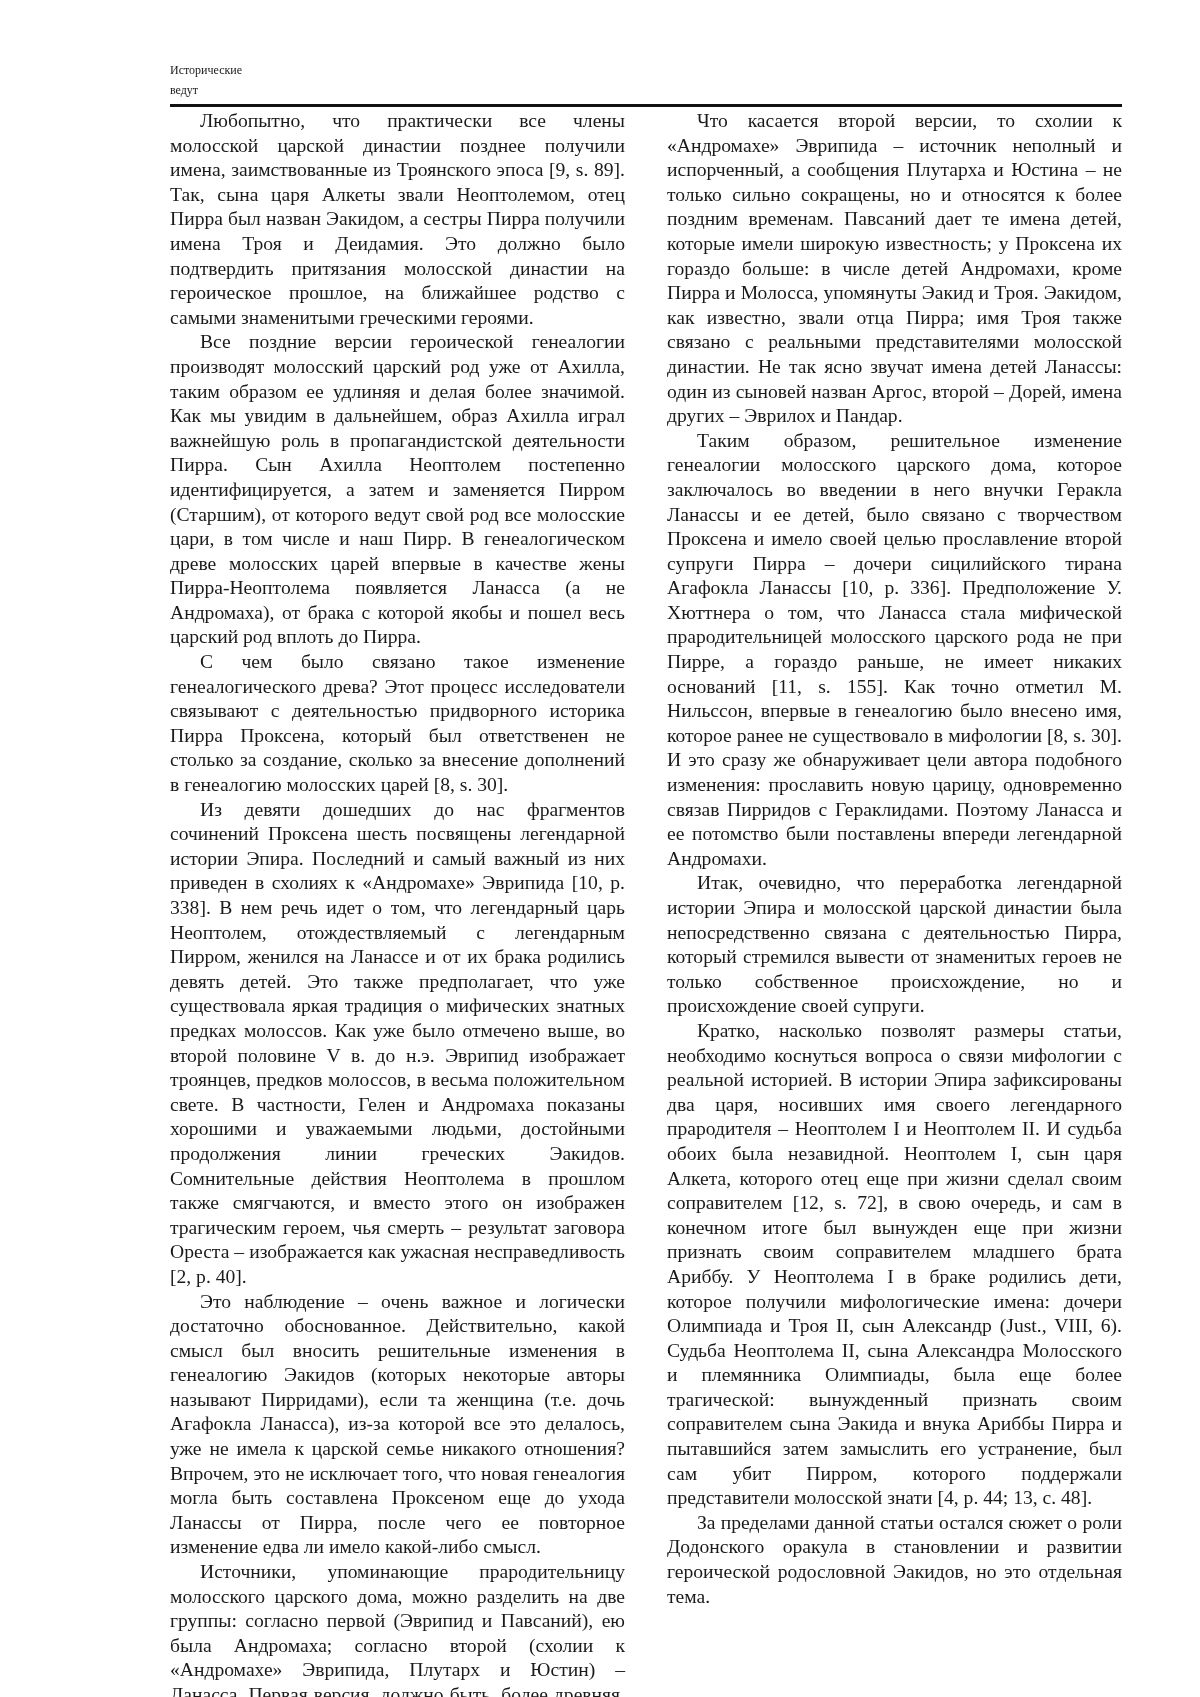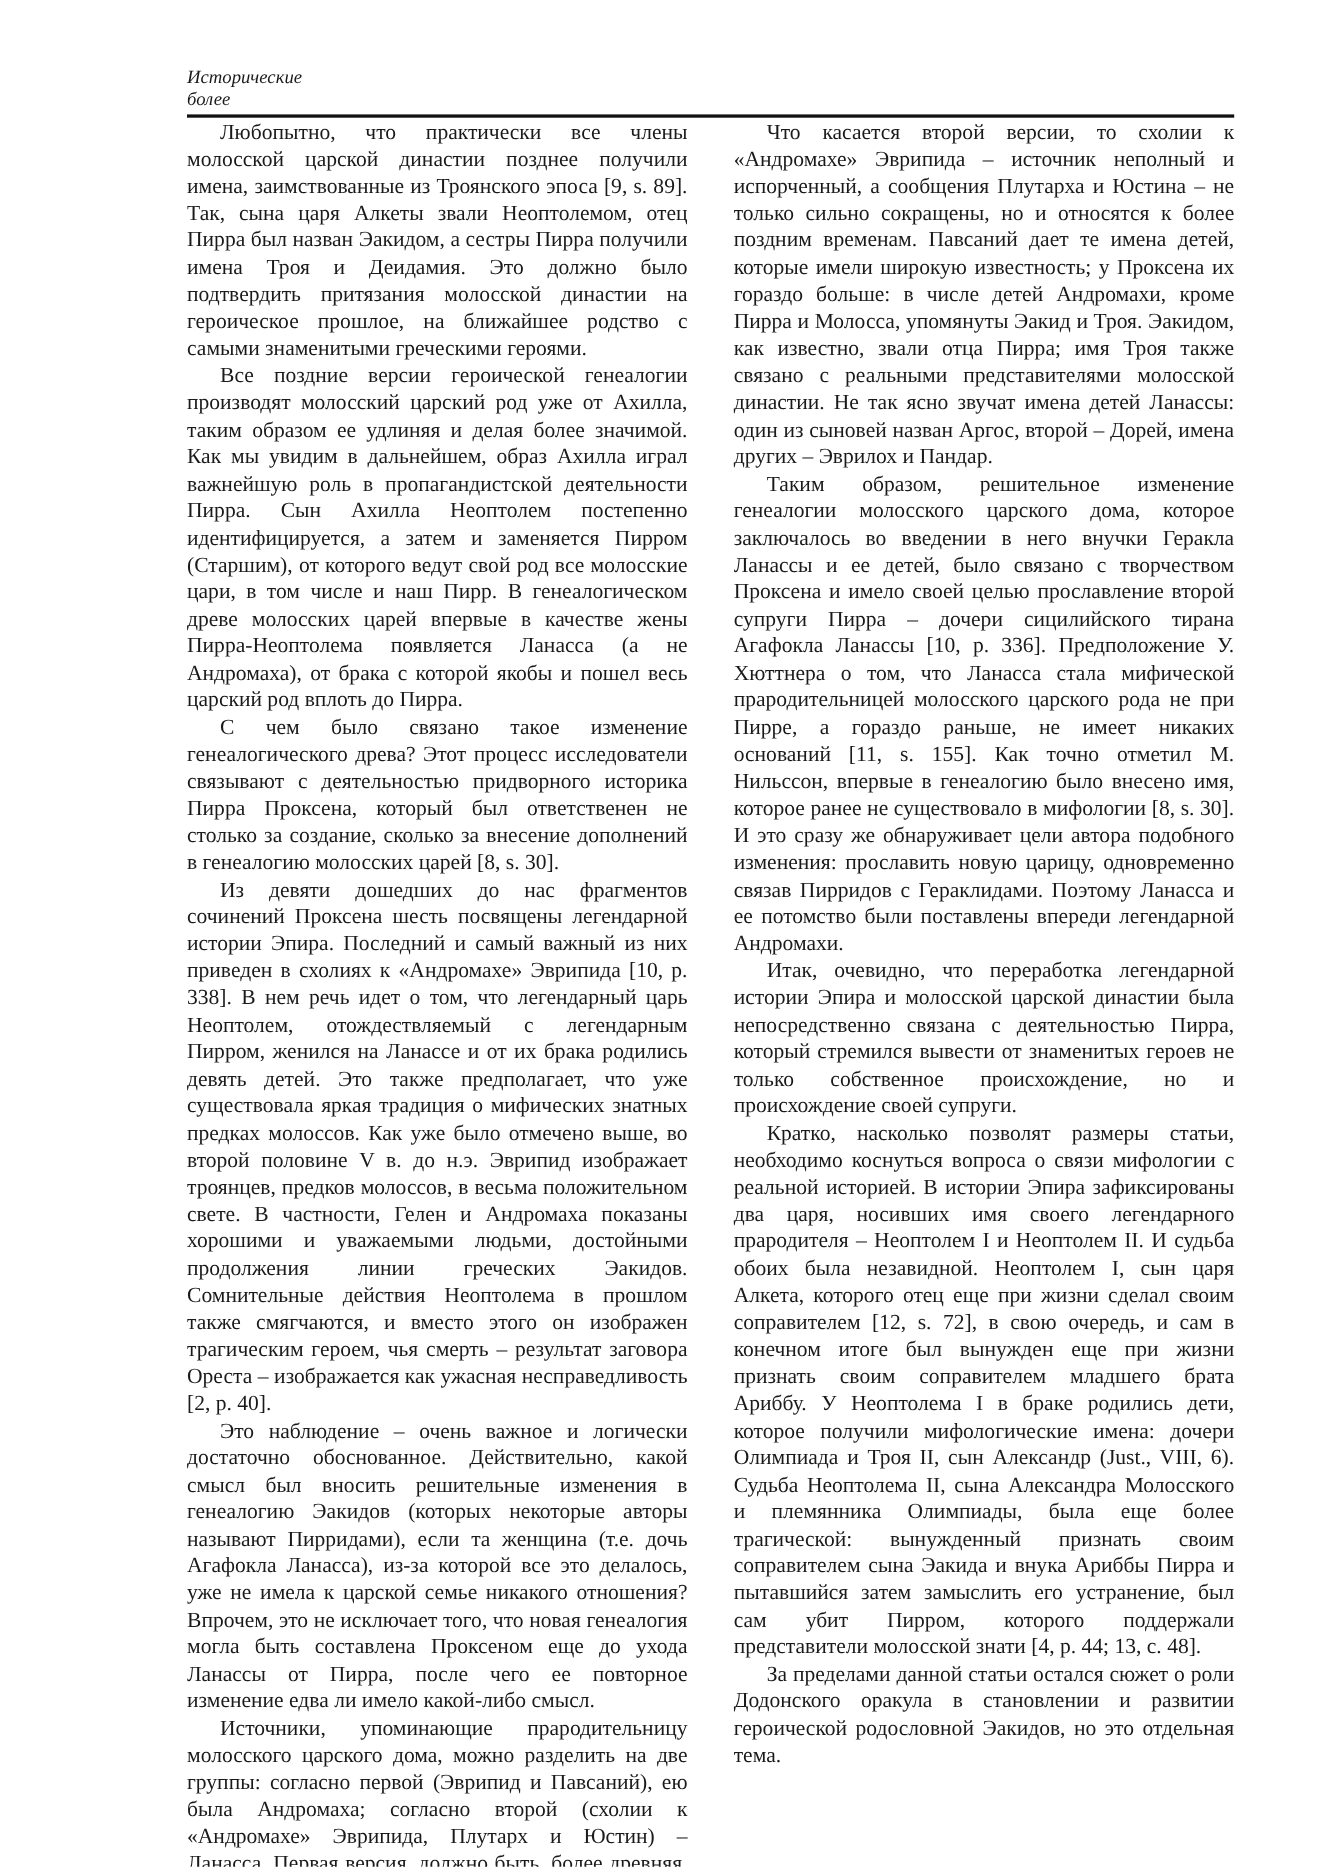--- a/index.html
+++ b/index.html
@@ -1,20 +1,20 @@
 <!DOCTYPE html>
 <html><head>
 <meta charset="utf-8">
 <style>
   html, body { margin: 0; padding: 0; background: #ffffff; }
   body { width: 1200px; height: 1697px; position: relative; overflow: hidden;
          font-family: "Liberation Serif", "DejaVu Serif", serif; color: #1a1a1a; }
   .page { position: absolute; left: 170px; top: 58px; width: 952px; }
   .header { position: relative; height: 46px; border-bottom: 3px solid #111; }
-  .header .left { position: absolute; left: 0; top: 2px; font-style: italic; font-size: 17px; line-height: 20px; }
+  .header .left { position: absolute; left: 0; top: 2px; font-size: 12px; line-height: 20px; }
   .header .right { position: absolute; right: 0; top: 2px; text-align: right; font-size: 17px; line-height: 20px; }
   .header .left div, .header .right div { white-space: nowrap; }
   .columns { position: relative; height: 1296px; text-decoration: underline; }
   .col { position: absolute; top: 2px; width: 455px; font-size: 19.6px; line-height: 24.6px;
          text-align: justify; hyphens: manual; }
   .col.left { left: 0; }
   .col.right { left: 497px; }
   .divider { position: absolute; left: 476px; top: 0; width: 1px; height: 100%; background: #999; opacity: 0; }
   .col p { margin: 0; text-indent: 30px; }
   .col p.cont { text-indent: 0; }
@@ -22,21 +22,21 @@
   .footer .journal { position: absolute; left: 0; top: 0; }
   .footer .pageno { position: absolute; right: 0; top: 0; }
 </style>
 </head>
 <body>
 
 <div class="page">
   <div class="header">
     <div class="left">
       <div>Исторические</div>
-      <div>более</div>
+      <div>ведут</div>
     </div>
   </div>
 
   <div class="columns">
     <div class="col left">
       <p>Любопытно, что практически все члены молосской царской династии позднее получили имена, заимствованные из Троянского эпоса [9, s. 89]. Так, сына царя Алкеты звали Неоптолемом, отец Пирра был назван Эакидом, а сестры Пирра получили имена Троя и Деидамия. Это должно было подтвердить притязания молосской династии на героическое прошлое, на ближайшее родство с самыми знаменитыми греческими героями.</p>
       <p>Все поздние версии героической генеалогии производят молосский царский род уже от Ахилла, таким образом ее удлиняя и делая более значимой. Как мы увидим в дальнейшем, образ Ахилла играл важнейшую роль в пропагандистской деятельности Пирра. Сын Ахилла Неоптолем постепенно идентифицируется, а затем и заменяется Пирром (Старшим), от которого ведут свой род все молосские цари, в том числе и наш Пирр. В генеалогическом древе молосских царей впервые в качестве жены Пирра-Неоптолема появляется Ланасса (а не Андромаха), от брака с которой якобы и пошел весь царский род вплоть до Пирра.</p>
       <p>С чем было связано такое изменение генеалогического древа? Этот процесс исследователи связывают с деятельностью придворного историка Пирра Проксена, который был ответственен не столько за создание, сколько за внесение дополнений в генеалогию молосских царей [8, s. 30].</p>
       <p>Из девяти дошедших до нас фрагментов сочинений Проксена шесть посвящены легендарной истории Эпира. Последний и самый важный из них приведен в схолиях к «Андромахе» Эврипида [10, p. 338]. В нем речь идет о том, что легендарный царь Неоптолем, отождествляемый с легендарным Пирром, женился на Ланассе и от их брака родились девять детей. Это также предполагает, что уже существовала яркая традиция о мифических знатных предках молоссов. Как уже было отмечено выше, во второй половине V в. до н.э. Эврипид изображает троянцев, предков молоссов, в весьма положительном свете. В частности, Гелен и Андромаха показаны хорошими и уважаемыми людьми, достойными продолжения линии греческих Эакидов. Сомнительные действия Неоптолема в прошлом также смягчаются, и вместо этого он изображен трагическим героем, чья смерть – результат заговора Ореста – изображается как ужасная несправедливость [2, p. 40].</p>
       <p>Это наблюдение – очень важное и логически достаточно обоснованное. Действительно, какой смысл был вносить решительные изменения в генеалогию Эакидов (которых некоторые авторы называют Пирридами), если та женщина (т.е. дочь Агафокла Ланасса), из-за которой все это делалось, уже не имела к царской семье никакого отношения? Впрочем, это не исключает того, что новая генеалогия могла быть составлена Проксеном еще до ухода Ланассы от Пирра, после чего ее повторное изменение едва ли имело какой-либо смысл.</p>

